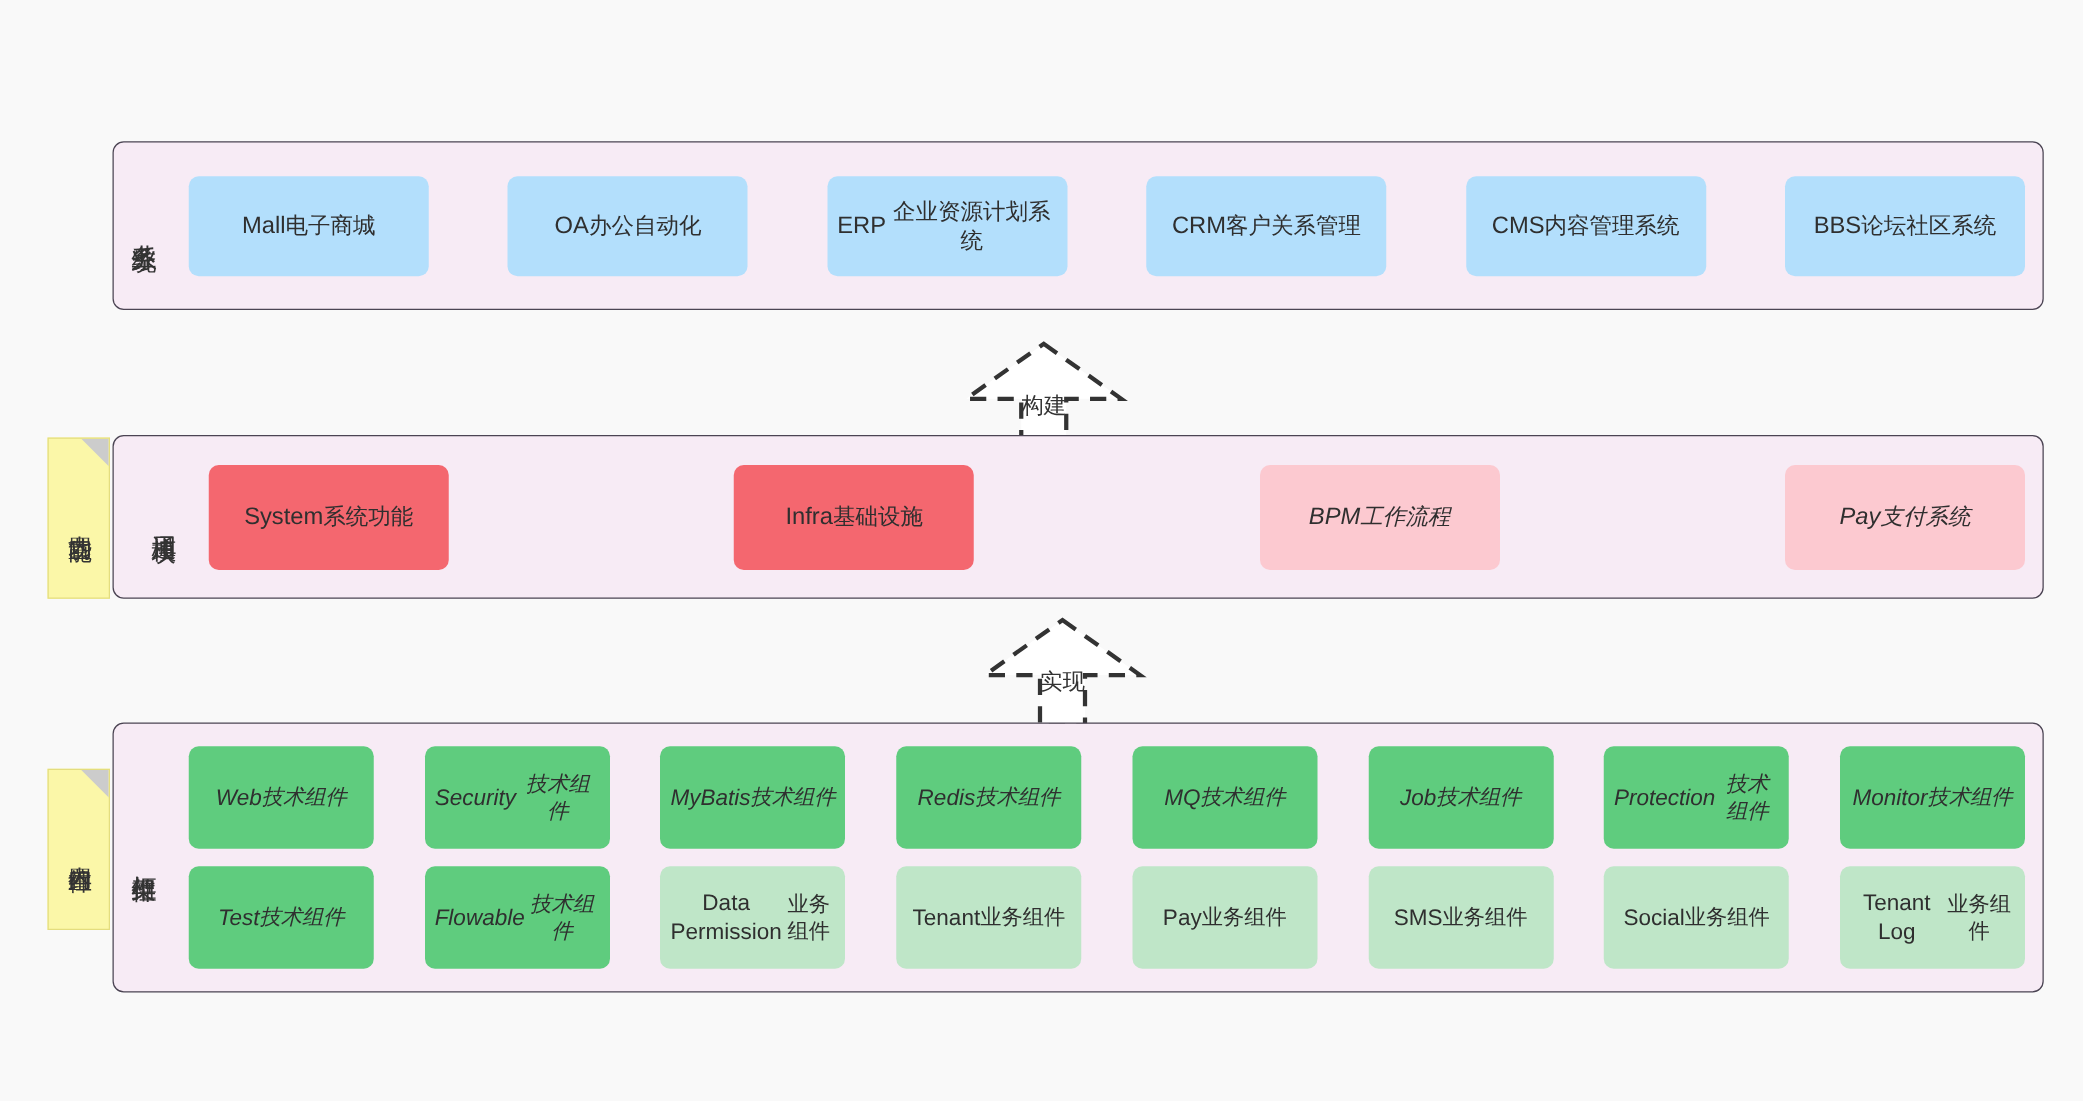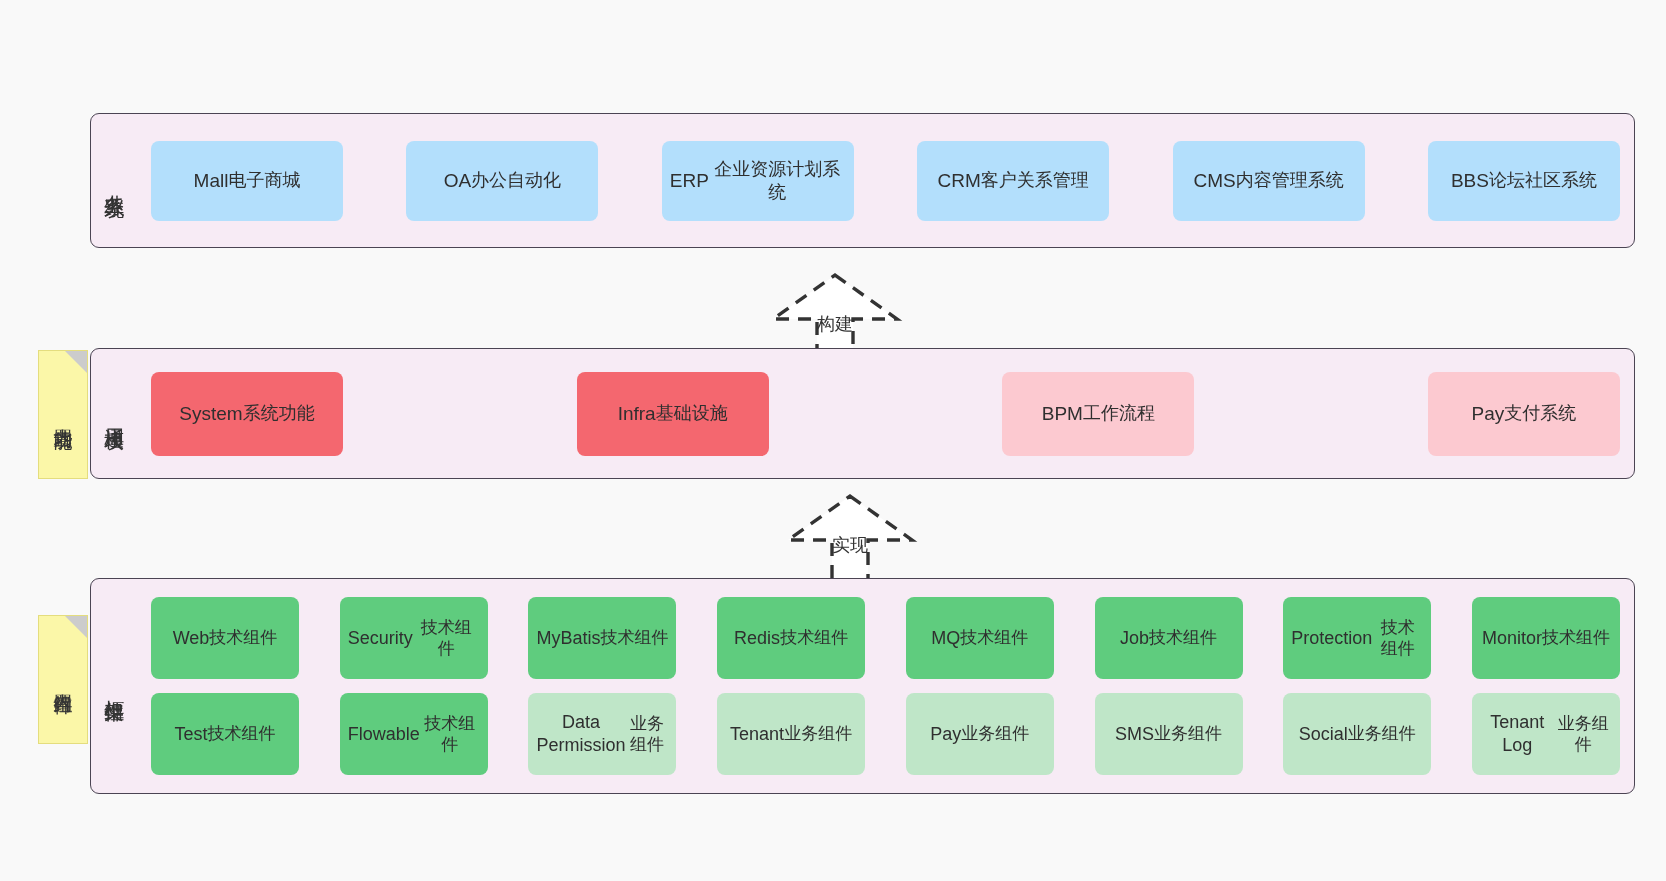--- a/index.html
+++ b/index.html
@@ -91,28 +91,28 @@
     height: 80px;
     background: #b3dffc;
   }
 
   
   .card-mod {
     width: 192px;
     height: 84px;
   }
   .card-mod.strong { background: #f4676f; }
-  .card-mod.light  { background: #fcc9d0; }
+  .card-mod.light  { background: #fcc9d0; font-style: italic; }
 
   
   .card-fw {
     width: 148px;
     height: 82px;
   }
-  .card-fw.tech { background: #5fcc7e; }
+  .card-fw.tech { background: #5fcc7e; font-style: italic; }
   .card-fw.biz  { background: #bfe6c8; }
   .card-fw .t1 { font-size: 18px; }
   .card-fw .t2 { font-size: 17px; }
 
   
   .note {
     position: absolute;
     width: 50px;
     background: #fbf7a8;
     border: 1px solid #e4dd7e;
@@ -194,21 +194,21 @@
       <path d="M80 4 L142 48 L98 48 L98 88 L62 88 L62 48 L18 48 Z" fill="#ffffff" stroke="#333333" stroke-width="3.4" stroke-dasharray="13 9" stroke-linejoin="miter"></path>
     </svg>
     <div class="arrow-label">构建</div>
   </div>
 
   <div class="note" id="note-module" style="left:38px; top:350px; height:129px;">
     <span class="fold"></span>
     <span>内置功能</span>
   </div>
 
-  <div class="layer" id="layer-module" style="left:90px; top:348px; width:1545px; height:131px;">
+  <div class="layer" id="layer-module" style="left:90px; top:348px; width:1545px; height:131px;padding-left:16px;">
     <div class="layer-title">通用模块</div>
     <div class="layer-body" id="mod-body">
         <div class="card card-mod strong">
           <div class="t1">System</div>
           <div class="t2">系统功能</div>
         </div>
         <div class="card card-mod strong">
           <div class="t1">Infra</div>
           <div class="t2">基础设施</div>
         </div>

